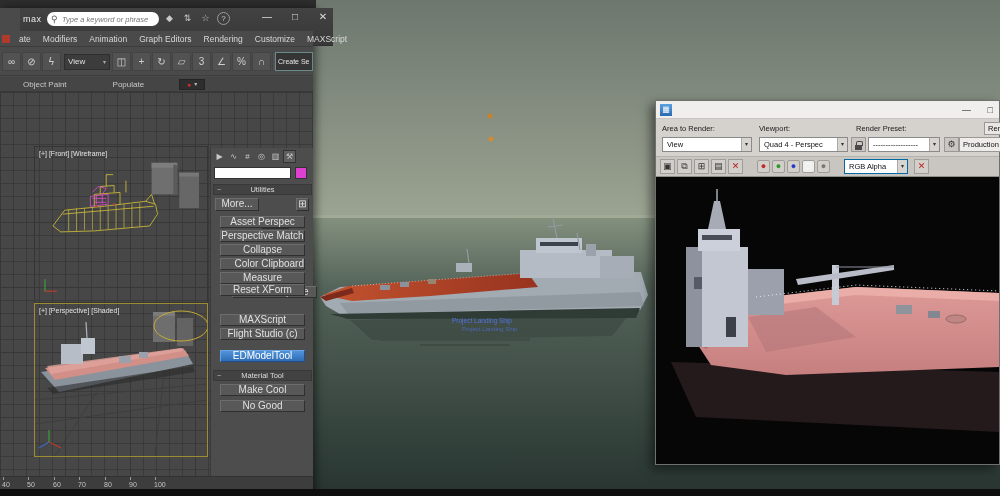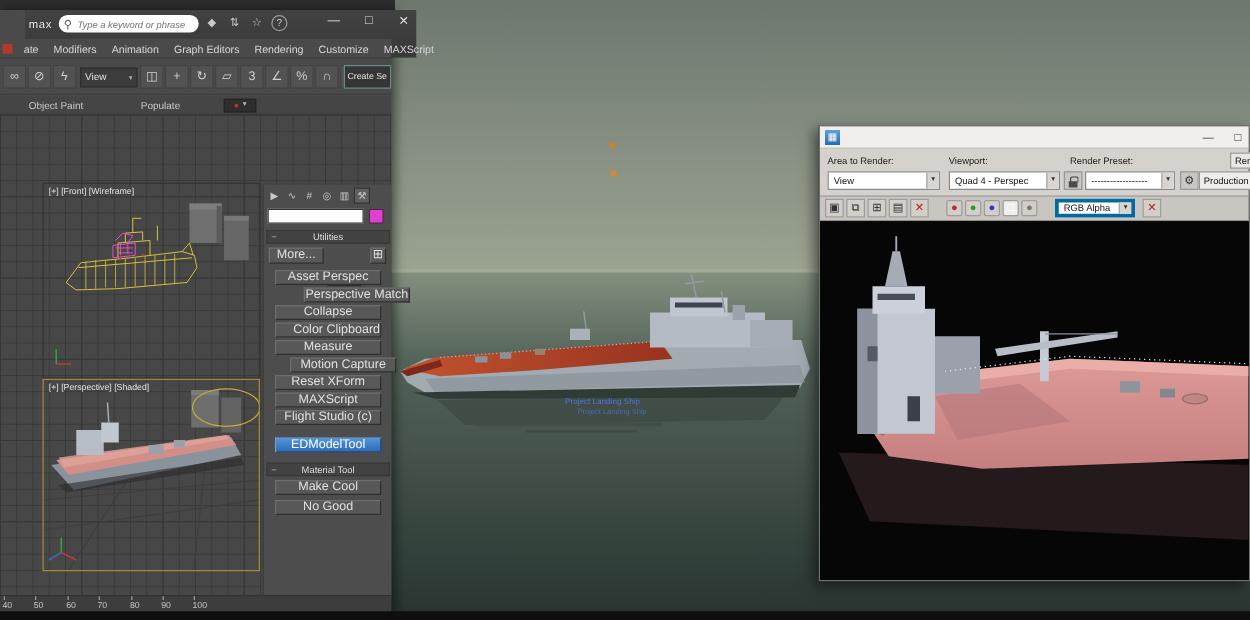--- a/index.html
+++ b/index.html
@@ -109,21 +109,21 @@
   #rw-toolbar { left:0; top:56px; width:100%; height:20px; background:#c9c6c2; border-bottom:1px solid #8f8c88;
     display:flex; align-items:center; padding-left:4px; }
   .rw-ico { width:15px; height:15px; background:#d2cfcb; border:1px solid #a09d99; font-size:9px; color:#333;
     text-align:center; line-height:13px; flex:0 0 auto; margin-right:2px; }
   .rw-ico.redx { color:#b22; }
   .rw-sp { width:12px; flex:0 0 auto; }
   .chan { width:13px; height:13px; border-radius:2px; background:#d2cfcb; border:1px solid #a09d99; font-size:9px;
     text-align:center; line-height:11px; flex:0 0 auto; margin-right:2px; }
   .chan.red { color:#c22828; } .chan.green { color:#2a9a2a; } .chan.blue { color:#2838c8; }
   .chan.alpha { color:#fff; background:#efefef; } .chan.mono { color:#777; }
-  #rw-channel-combo { width:64px; height:15px; background:#fff; border:3px solid #0369a1; font-size:7.5px; color:#111;
+  #rw-channel-combo { width:64px; height:15px; background:#fff; border:1px solid #0369a1; font-size:7.5px; color:#111;
     display:flex; align-items:center; justify-content:space-between; padding-left:4px; flex:0 0 auto; margin-right:6px;
     overflow:hidden; white-space:nowrap; }
   #rw-canvas { left:0; top:76px; width:343px; height:287px; background:#060505; overflow:hidden; }
 </style>
 </head>
 <body>
 
 <div id="stage">
 
   <svg id="scene-viewport" class="abs" width="1000" height="496" viewBox="0 0 1000 496">
@@ -323,26 +323,26 @@
 
         <div class="rollout" style="top:36px;">
           <span class="minus">−</span>
           <span>Utilities</span>
         </div>
         <div class="cp-btn" style="left:4px; top:50px; width:44px; height:13px;">More...</div>
         <div class="cp-btn" style="left:50px; top:68px; width:28px; height:13px;font-weight:bold;">Sets</div>
         <div class="cp-btn" style="left:85px; top:50px; width:13px; height:13px;">⊞</div>
 
         <div class="cp-btn cp-util" style="top:68px;">Asset Perspec</div>
-        <div class="cp-btn cp-util" style="top:82px;margin-left:23px;">Perspective Match</div>
+        <div class="cp-btn cp-util" style="top:82px;">Perspective Match</div>
         <div class="cp-btn cp-util" style="top:96px;">Collapse</div>
         <div class="cp-btn cp-util" style="top:110px;text-align:right;">Color Clipboard</div>
         <div class="cp-btn cp-util" style="top:124px;">Measure</div>
         <div class="cp-btn cp-util" style="top:138px;margin-left:12px;">Motion Capture</div>
-        <div class="cp-btn cp-util" style="top:152px;">Reset XForm</div>
+        <div class="cp-btn cp-util" style="top:136px;">Reset XForm</div>
         <div class="cp-btn cp-util" style="top:166px;">MAXScript</div>
         <div class="cp-btn cp-util" style="top:180px;">Flight Studio (c)</div>
         <div class="cp-btn cp-util active-util" style="top:202px;">EDModelTool</div>
 
         <div class="rollout" style="top:222px;">
           <span class="minus">−</span>
           <span>Material Tool</span>
         </div>
         <div class="cp-btn cp-util" style="top:236px;">Make Cool</div>
         <div class="cp-btn cp-util" style="top:252px;">No Good</div>

